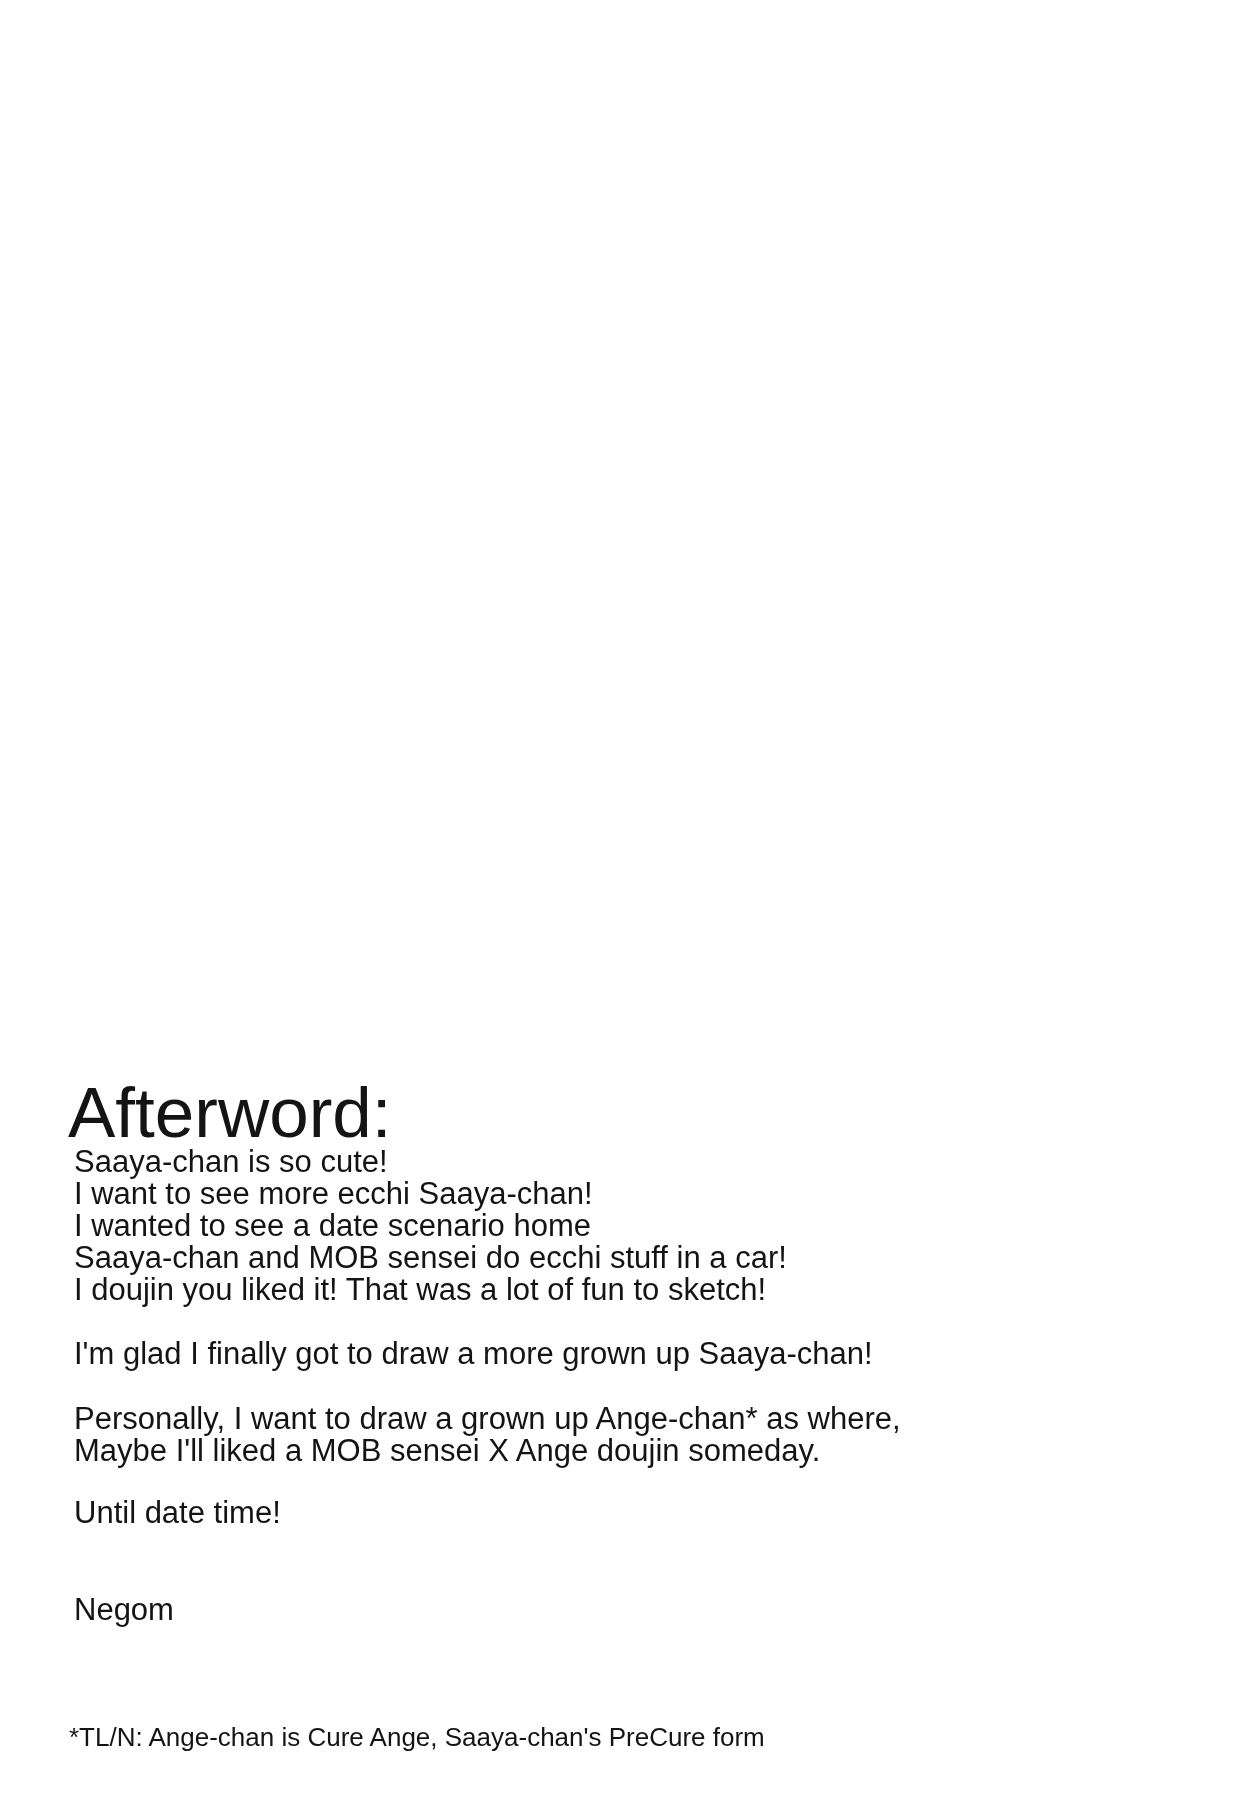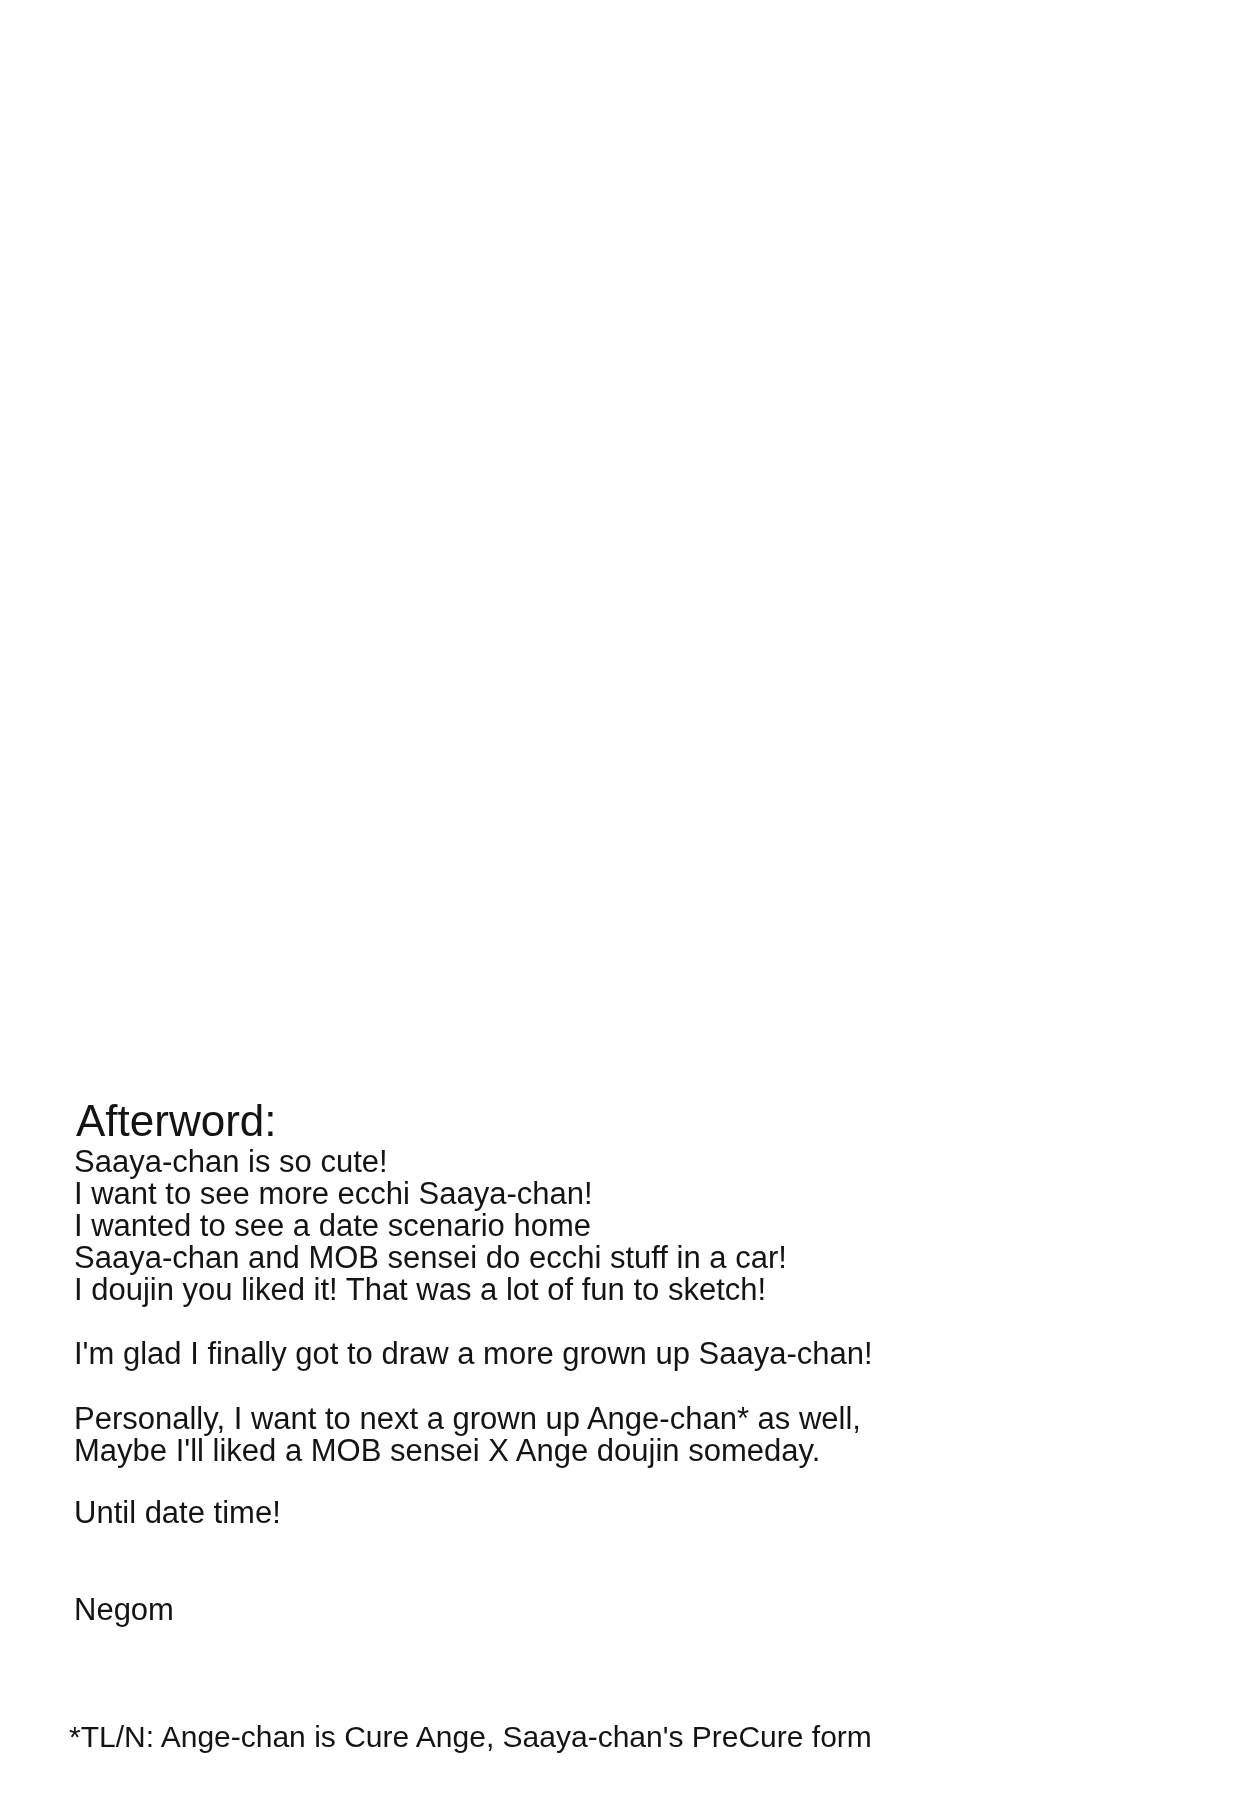--- a/index.html
+++ b/index.html
@@ -13,22 +13,22 @@
     height: 1811px;
     background: #ffffff;
     overflow: hidden;
     font-family: "Liberation Sans", "DejaVu Sans", sans-serif;
     color: #141414;
   }
   .heading {
     position: absolute;
     left: 68px;
     top: 1086px;
-    margin: 8px;
-    font-size: 44px;
+    margin: 0;
+    font-size: 71px;
     font-weight: 400;
     line-height: 53px;
     white-space: nowrap;
     text-align: right;
   }
   .body-text {
     position: absolute;
     left: 70px;
     top: 1142px;
     font-size: 31px;
@@ -38,21 +38,21 @@
   .para { margin: 4px; }
   .para-2 { margin-top: 32px; }
   .para-3 { margin-top: 33px; }
   .para-4 { margin-top: 30px; }
   .para-5 { margin-top: 65px; }
   .line { display: block; min-height: 32px; }
   .footnote {
     position: absolute;
     left: 69px;
     top: 1722px;
-    font-size: 30px;
+    font-size: 26px;
     line-height: 30px;
     white-space: nowrap;
   }
 </style>
 </head>
 <body>
 
 <div class="page">
 
   <h1 class="heading">Afterword:</h1>
@@ -65,21 +65,21 @@
       <span class="line">I wanted to see a date scenario home</span>
       <span class="line">Saaya-chan and MOB sensei do ecchi stuff in a car!</span>
       <span class="line">I doujin you liked it! That was a lot of fun to sketch!</span>
     </p>
 
     <p class="para para-2">
       <span class="line">I'm glad I finally got to draw a more grown up Saaya-chan!</span>
     </p>
 
     <p class="para para-3">
-      <span class="line">Personally, I want to next a grown up Ange-chan* as well,</span>
+      <span class="line">Personally, I want to draw a grown up Ange-chan* as where,</span>
       <span class="line">Maybe I'll liked a MOB sensei X Ange doujin someday.</span>
     </p>
 
     <p class="para para-4">
       <span class="line">Until date time!</span>
     </p>
 
     <p class="para para-5">
       <span class="line">Negom</span>
     </p>

